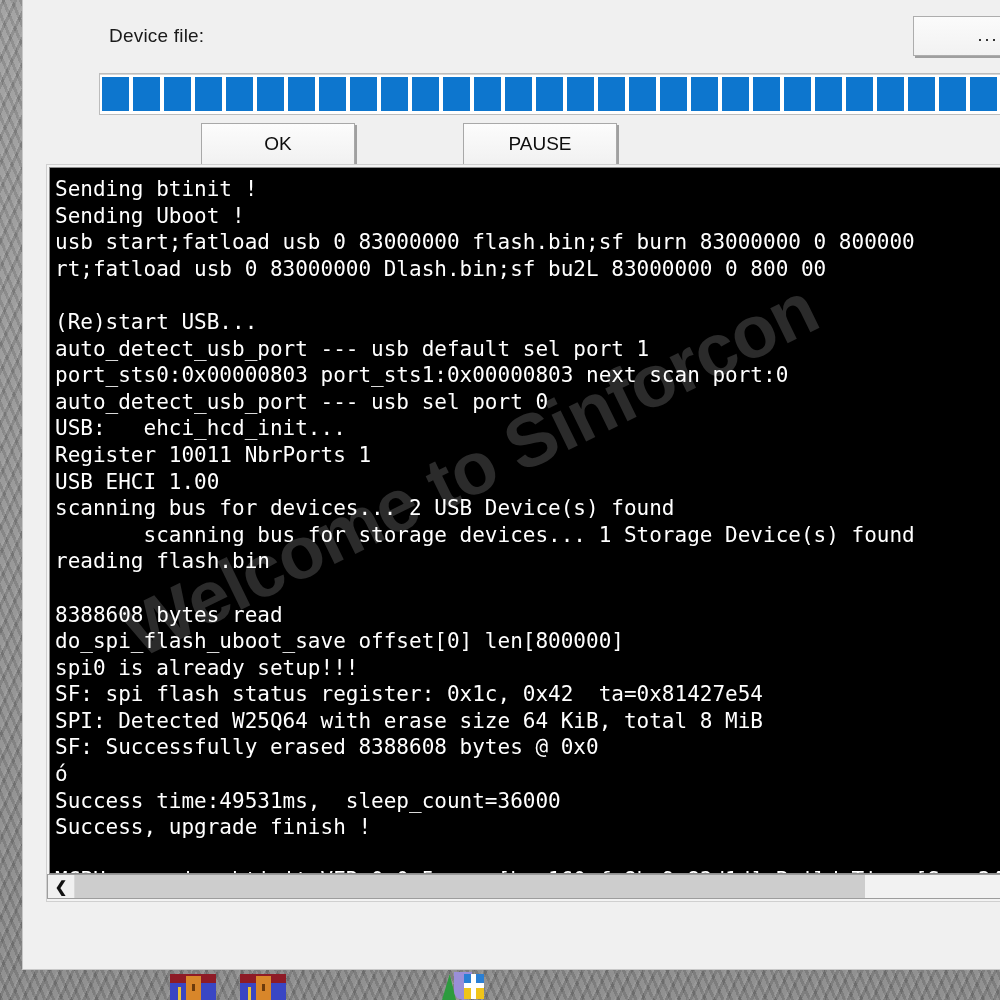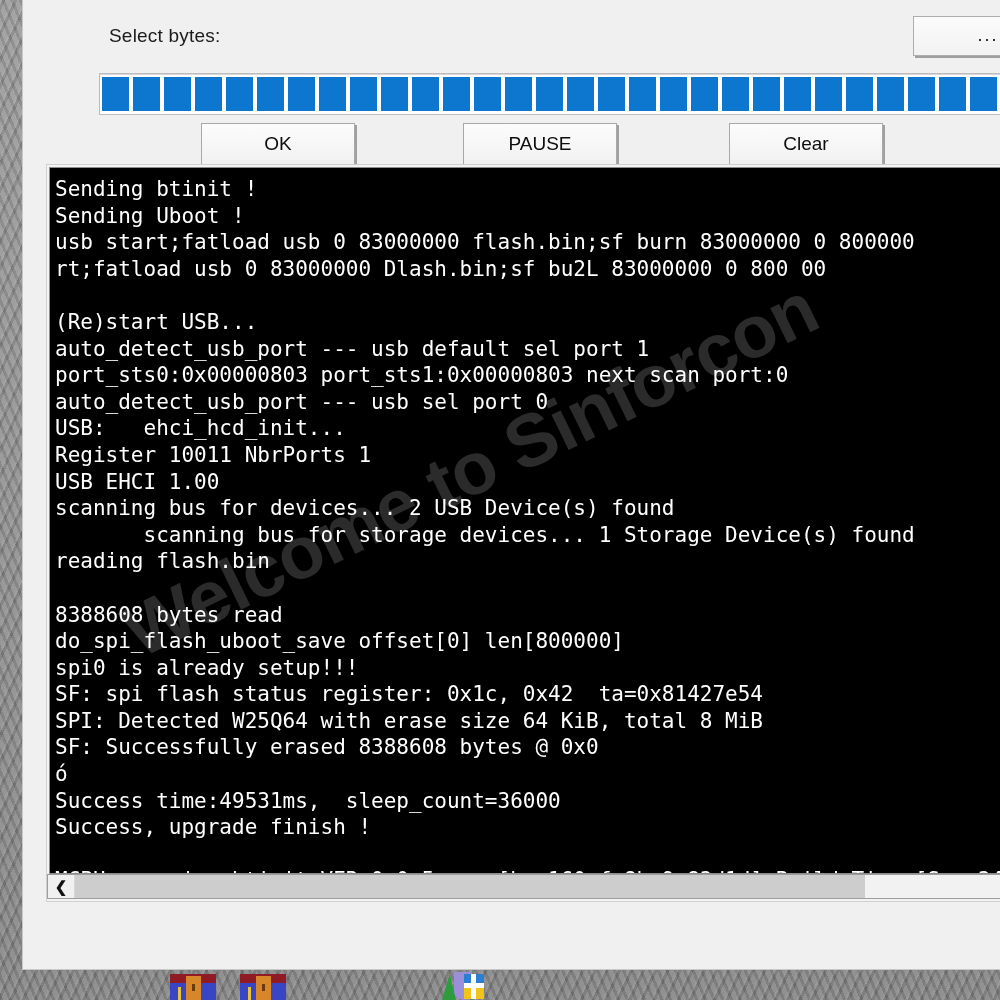--- a/index.html
+++ b/index.html
@@ -238,32 +238,31 @@
     <i class="wl3"></i>
     <i class="wl4"></i>
     <i class="wl5"></i>
     <i class="wl6"></i>
   </div>
 </div>
 
 <div id="app-window">
 
   <div id="file-row">
-    <div id="file-label">Select bytes:</div>
+    <div id="file-label">Device file:</div>
     <div id="browse-button">...</div>
   </div>
 
   <div id="progress-bar">
     <div id="progress-fill"><span class="prog-seg" style="background: rgb(13, 118, 206);"></span><span class="prog-seg" style="background: rgb(13, 118, 206);"></span><span class="prog-seg" style="background: rgb(13, 118, 206);"></span><span class="prog-seg" style="background: rgb(13, 118, 206);"></span><span class="prog-seg" style="background: rgb(13, 118, 206);"></span><span class="prog-seg" style="background: rgb(13, 118, 206);"></span><span class="prog-seg" style="background: rgb(13, 118, 206);"></span><span class="prog-seg" style="background: rgb(13, 118, 206);"></span><span class="prog-seg" style="background: rgb(13, 118, 206);"></span><span class="prog-seg" style="background: rgb(13, 118, 206);"></span><span class="prog-seg" style="background: rgb(13, 118, 206);"></span><span class="prog-seg" style="background: rgb(13, 118, 206);"></span><span class="prog-seg" style="background: rgb(13, 118, 206);"></span><span class="prog-seg" style="background: rgb(13, 118, 206);"></span><span class="prog-seg" style="background: rgb(13, 118, 206);"></span><span class="prog-seg" style="background: rgb(13, 118, 206);"></span><span class="prog-seg" style="background: rgb(13, 118, 206);"></span><span class="prog-seg" style="background: rgb(13, 118, 206);"></span><span class="prog-seg" style="background: rgb(13, 118, 206);"></span><span class="prog-seg" style="background: rgb(13, 118, 206);"></span><span class="prog-seg" style="background: rgb(13, 118, 206);"></span><span class="prog-seg" style="background: rgb(13, 118, 206);"></span><span class="prog-seg" style="background: rgb(13, 118, 206);"></span><span class="prog-seg" style="background: rgb(13, 118, 206);"></span><span class="prog-seg" style="background: rgb(13, 118, 206);"></span><span class="prog-seg" style="background: rgb(13, 118, 206);"></span><span class="prog-seg" style="background: rgb(13, 118, 206);"></span><span class="prog-seg" style="background: rgb(13, 118, 206);"></span><span class="prog-seg" style="background: rgb(13, 118, 206);"></span></div>
   </div>
 
   <div id="button-row">
     <div class="dlg-button" id="pause-button">PAUSE</div>
     <div class="dlg-button" id="ok-button">OK</div>
-    <div class="dlg-button" id="clear-button">Clear</div>
   </div>
 
   <div id="console-frame">
     <div id="console-output">
       <div id="watermark">Welcome to Sinforcon</div>
       <div id="console-lines"><div>Sending btinit !</div><div>Sending Uboot !</div><div>usb start;fatload usb 0 83000000 flash.bin;sf burn 83000000 0 800000</div><div>rt;fatload usb 0 83000000 Dlash.bin;sf bu2L 83000000 0 800 00</div><div>&nbsp;</div><div>(Re)start USB...</div><div>auto_detect_usb_port --- usb default sel port 1</div><div>port_sts0:0x00000803 port_sts1:0x00000803 next scan port:0</div><div>auto_detect_usb_port --- usb sel port 0</div><div>USB:   ehci_hcd_init...</div><div>Register 10011 NbrPorts 1</div><div>USB EHCI 1.00</div><div>scanning bus for devices... 2 USB Device(s) found</div><div>       scanning bus for storage devices... 1 Storage Device(s) found</div><div>reading flash.bin</div><div>&nbsp;</div><div>8388608 bytes read</div><div>do_spi_flash_uboot_save offset[0] len[800000]</div><div>spi0 is already setup!!!</div><div>SF: spi flash status register: 0x1c, 0x42  ta=0x81427e54</div><div>SPI: Detected W25Q64 with erase size 64 KiB, total 8 MiB</div><div>SF: Successfully erased 8388608 bytes @ 0x0</div><div>ó</div><div>Success time:49531ms,  sleep_count=36000</div><div>Success, upgrade finish !</div><div>&nbsp;</div><div>MCPU: version:btinit VER 0.0.5_sym:[hg_160_fe8bc9c83d1d] Build Time:[Sep 24 20</div></div>
     </div>
 
     <div id="console-hscroll">
       <div id="hscroll-left-arrow">❮</div>

